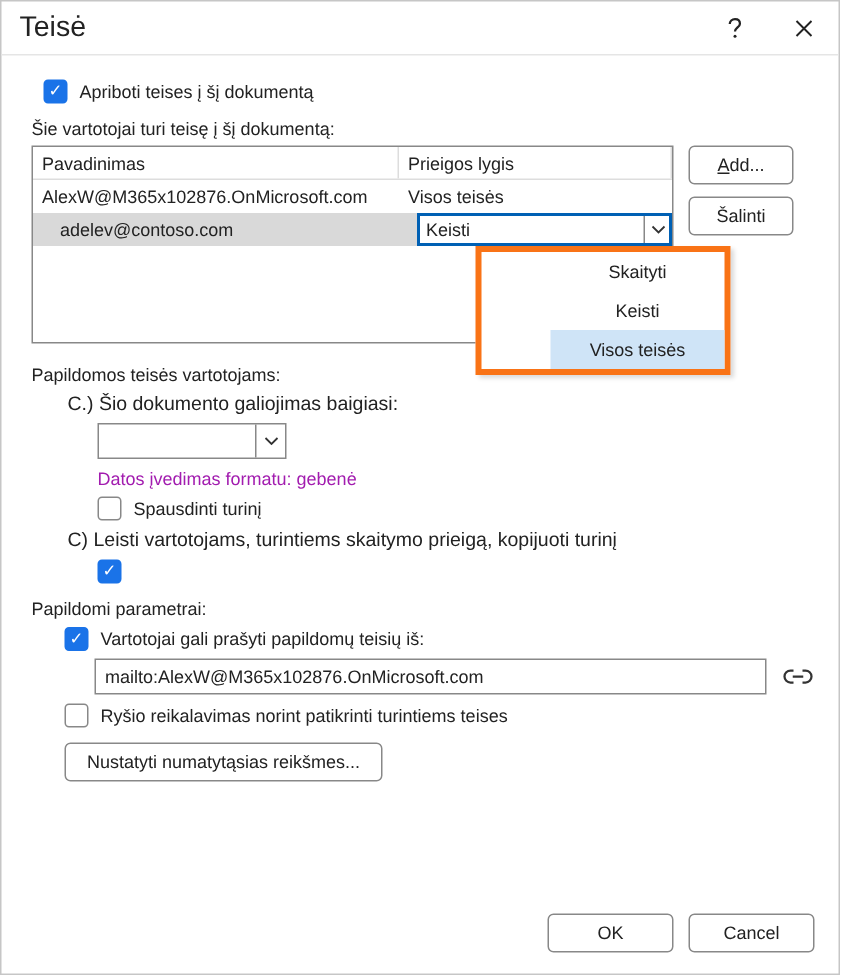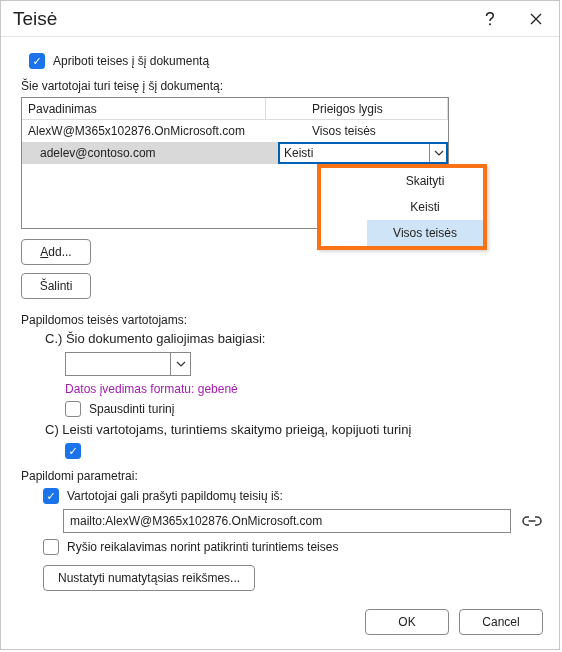--- a/index.html
+++ b/index.html
@@ -67,21 +67,20 @@
     border-color: #1a73e8;
     color: #fff;
   }
   .section-label {
     margin: 6px 0 4px 0;
   }
   .users-row {
     display: flex;
     gap: 10px;
     align-items: flex-start;
-    flex-direction: column;
   }
   .users-table {
     border: 1px solid #888;
     width: 428px;
     height: 132px;
     position: relative;
     background: #fff;
   }
   .users-table .row {
     display: flex;
@@ -95,21 +94,20 @@
     height: 100%;
     display: flex;
     align-items: center;
   }
   .users-table .col2 {
     flex: 1;
     padding-left: 6px;
     height: 100%;
     display: flex;
     align-items: center;
-    margin-left: 40px;
   }
   .users-table .header {
     border-bottom: 1px solid #ddd;
   }
   .users-table .header .col1,
   .users-table .header .col2 {
     border-right: 1px solid #ddd;
   }
   .users-table .datarow .col1 {
   }

